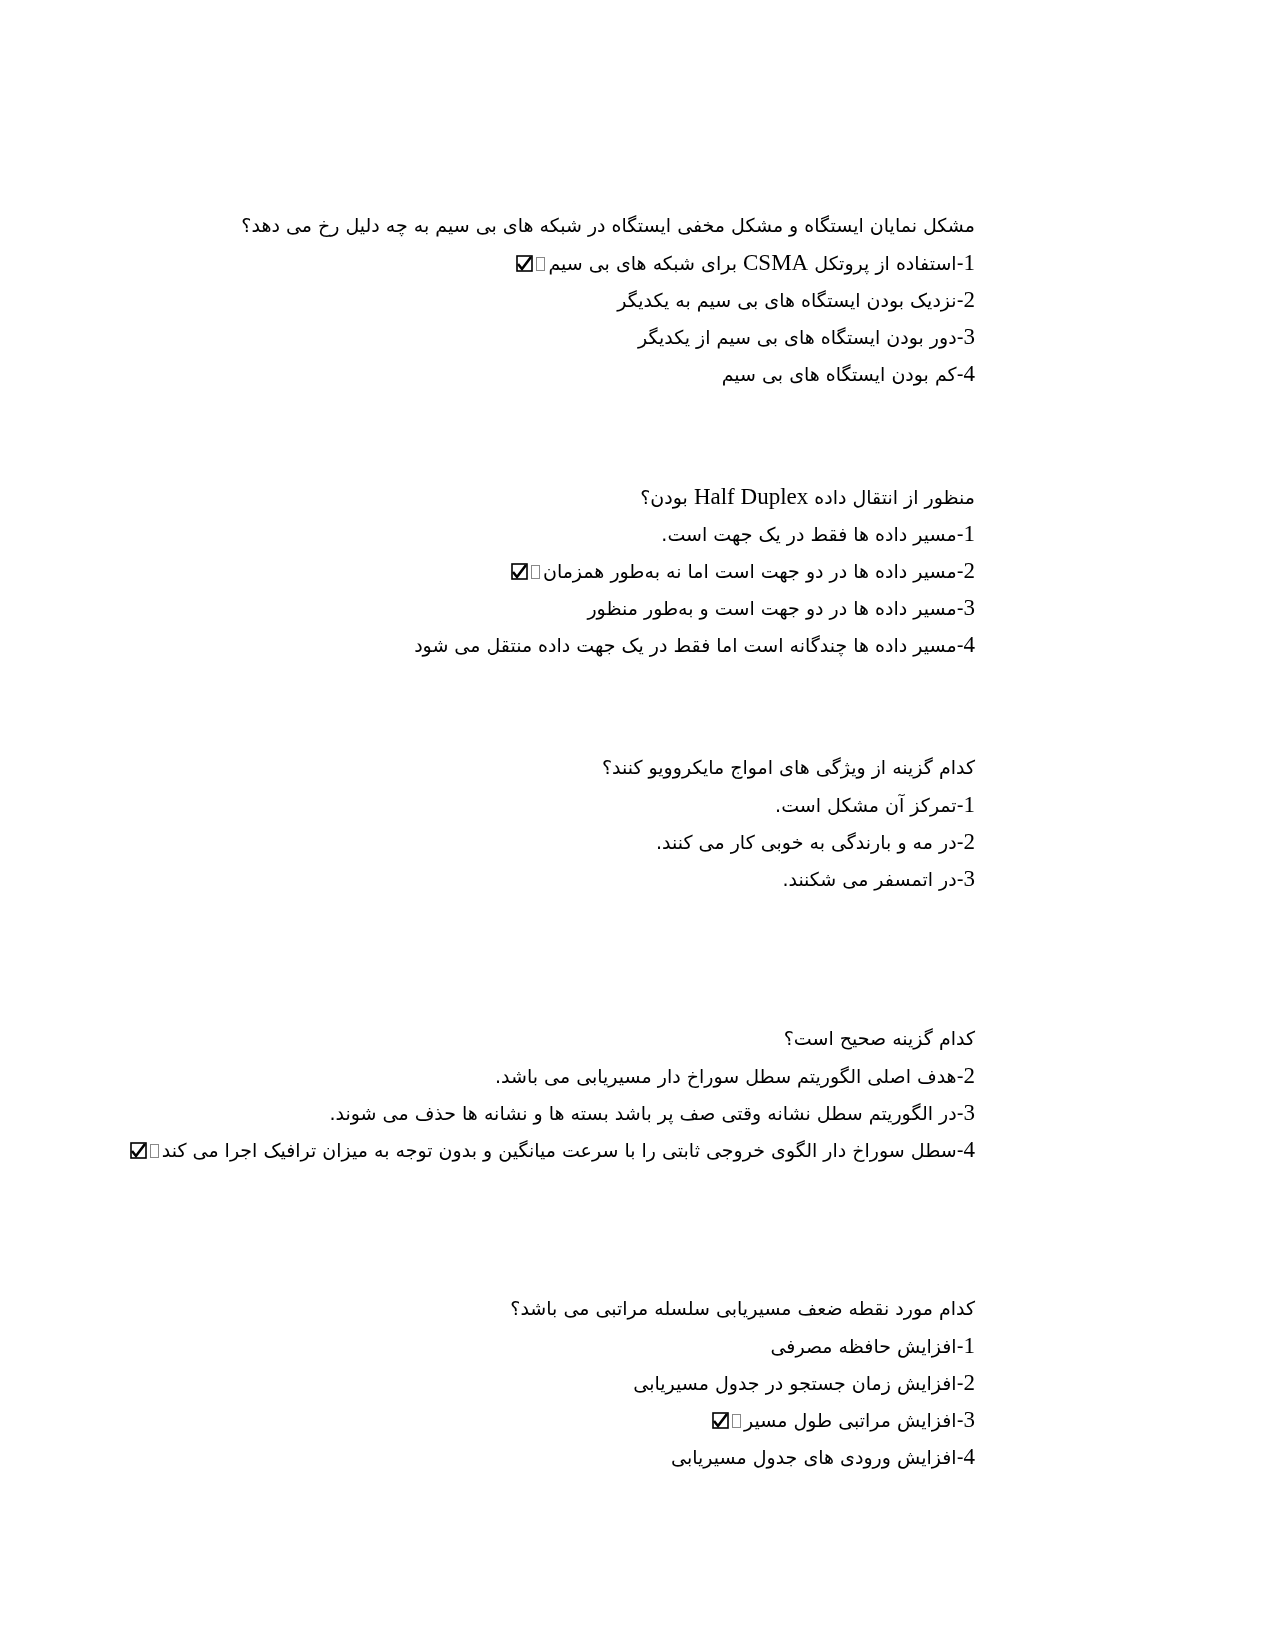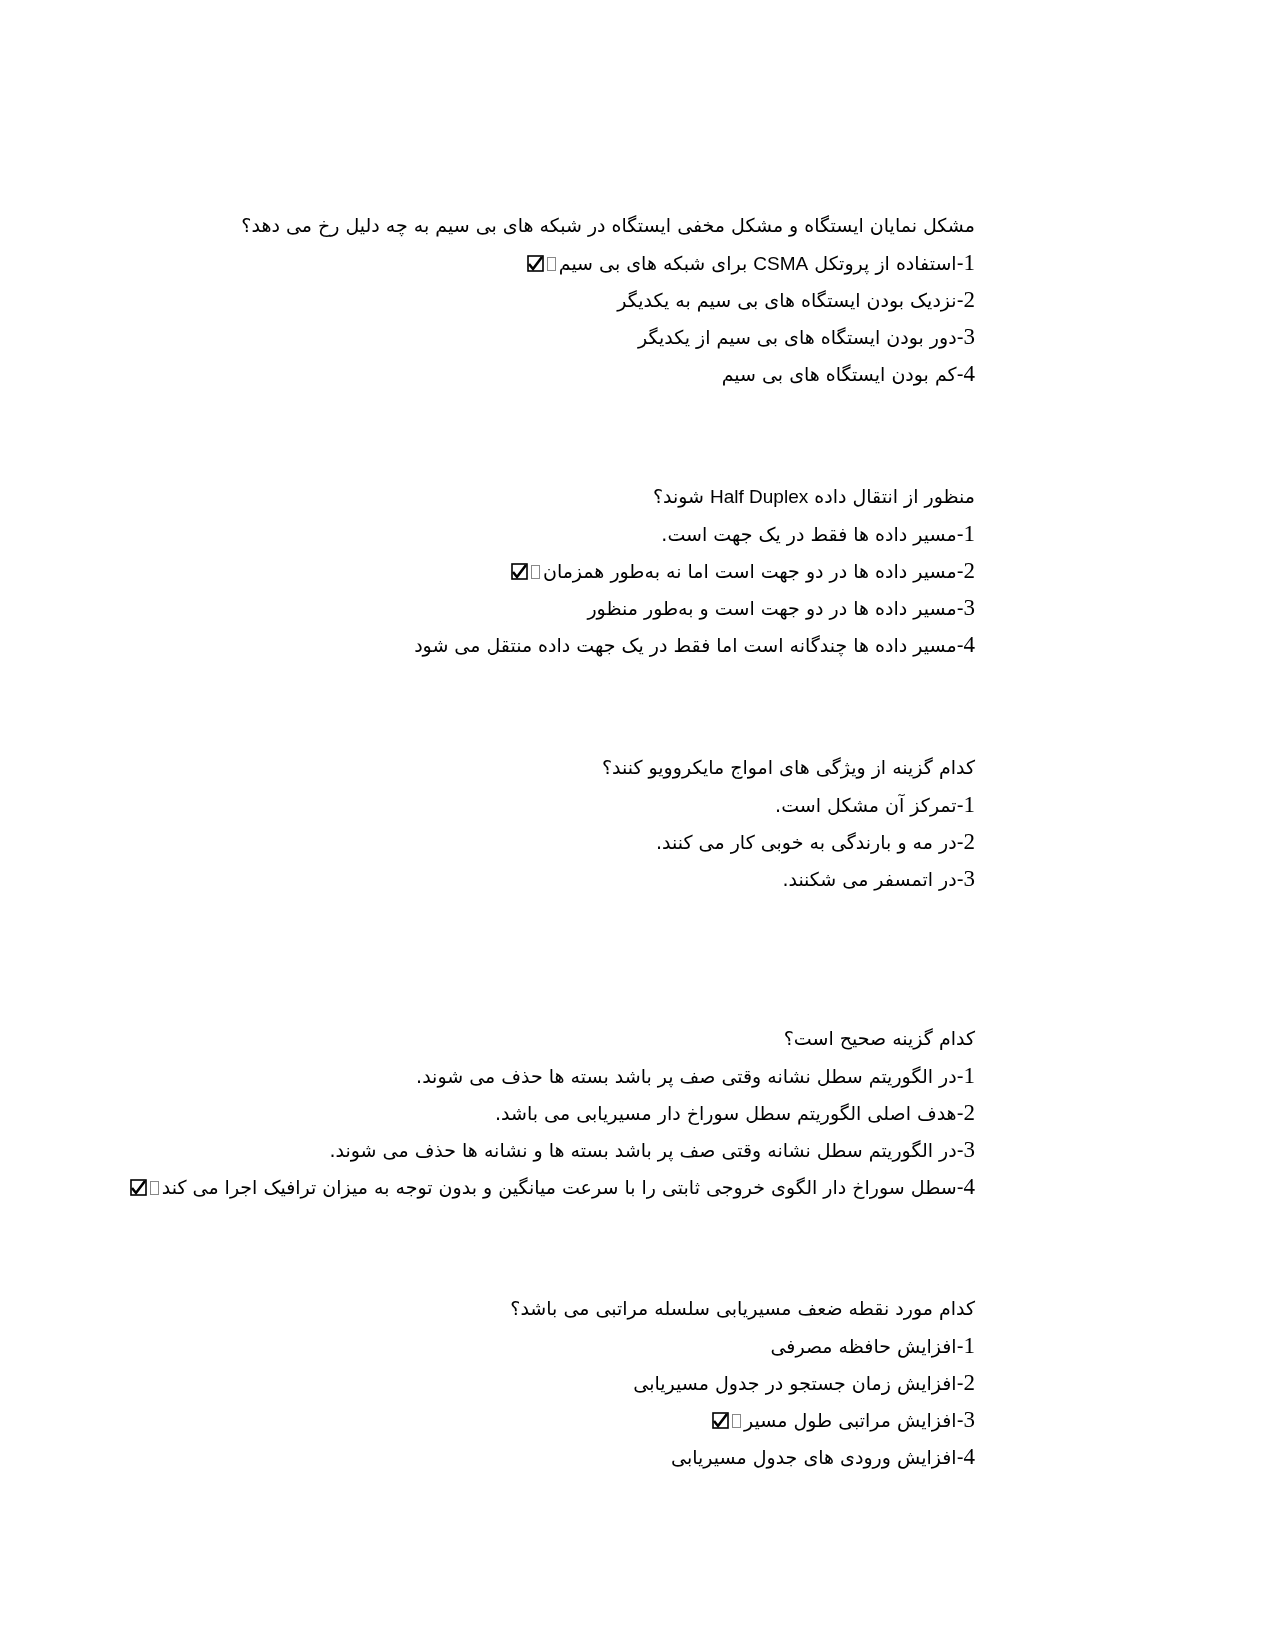--- a/index.html
+++ b/index.html
@@ -34,22 +34,22 @@
       line-height: 37px;
       height: 37px;
       white-space: nowrap;
       unicode-bidi: plaintext;
     }
     .line .num {
       font-family: "Liberation Serif", serif;
       font-size: 23px;
     }
     .latin {
-      font-family: Liberation Sans, sans-serif;
-      font-size: 19px;
+      font-family: Liberation Serif, serif;
+      font-size: 23px;
       margin-top: 40px;
     }
     .tofu {
       display: inline-block;
       width: 9px;
       height: 14px;
       border: 1px solid #888;
       box-sizing: border-box;
       vertical-align: -1px;
       margin: 0 3px;
@@ -80,21 +80,21 @@
     <div class="line">
       <span class="num">3</span><span>-دور بودن ایستگاه های بی سیم از یکدیگر</span>
     </div>
     <div class="line">
       <span class="num">4</span><span>-کم بودن ایستگاه های بی سیم</span>
     </div>
   </div>
 
   <div class="question" style="top:478px;">
     <div class="line">
-      <span>منظور از انتقال داده </span><span class="latin">Half Duplex</span><span> شوند؟</span>
+      <span>منظور از انتقال داده </span><span class="latin">Half Duplex</span><span> بودن؟</span>
     </div>
     <div class="line">
       <span class="num">1</span><span>-مسیر داده ها فقط در یک جهت است.</span>
     </div>
     <div class="line">
       <span class="num">2</span><span>-مسیر داده ها در دو جهت است اما نه به‌طور همزمان</span><span class="tofu"></span><span class="checked-box"><svg width="17" height="17" viewBox="0 0 17 17">
             <rect x="1" y="1" width="15" height="15" fill="none" stroke="#000" stroke-width="1.6"></rect>
             <path d="M2 9 L6 14 L15 2" fill="none" stroke="#000" stroke-width="2.6"></path>
           </svg></span>
     </div>
@@ -114,23 +114,20 @@
     <div class="line">
       <span class="num">2</span><span>-در مه و بارندگی به خوبی کار می کنند.</span>
     </div>
     <div class="line">
       <span class="num">3</span><span>-در اتمسفر می شکنند.</span>
     </div>
   </div>
 
   <div class="question" style="top:1020px;">
     <div class="line">کدام گزینه صحیح است؟</div>
-    <div class="line">
-      <span class="num">1</span><span>-در الگوریتم سطل نشانه وقتی صف پر باشد بسته ها حذف می شوند.</span>
-    </div>
     <div class="line">
       <span class="num">2</span><span>-هدف اصلی الگوریتم سطل سوراخ دار مسیریابی می باشد.</span>
     </div>
     <div class="line">
       <span class="num">3</span><span>-در الگوریتم سطل نشانه وقتی صف پر باشد بسته ها و نشانه ها حذف می شوند.</span>
     </div>
     <div class="line">
       <span class="num">4</span><span>-سطل سوراخ دار الگوی خروجی ثابتی را با سرعت میانگین و بدون توجه به میزان ترافیک اجرا می کند</span><span class="tofu"></span><span class="checked-box"><svg width="17" height="17" viewBox="0 0 17 17">
             <rect x="1" y="1" width="15" height="15" fill="none" stroke="#000" stroke-width="1.6"></rect>
             <path d="M2 9 L6 14 L15 2" fill="none" stroke="#000" stroke-width="2.6"></path>

